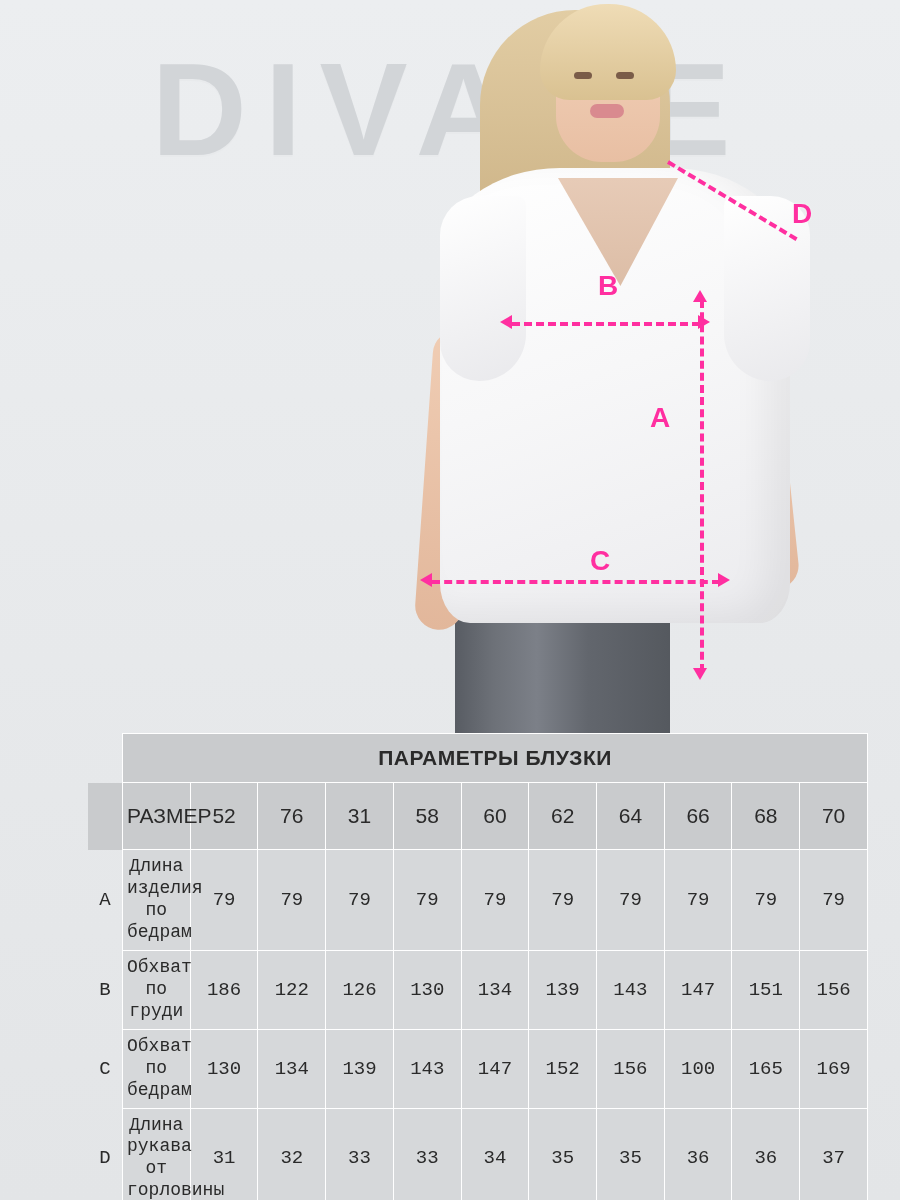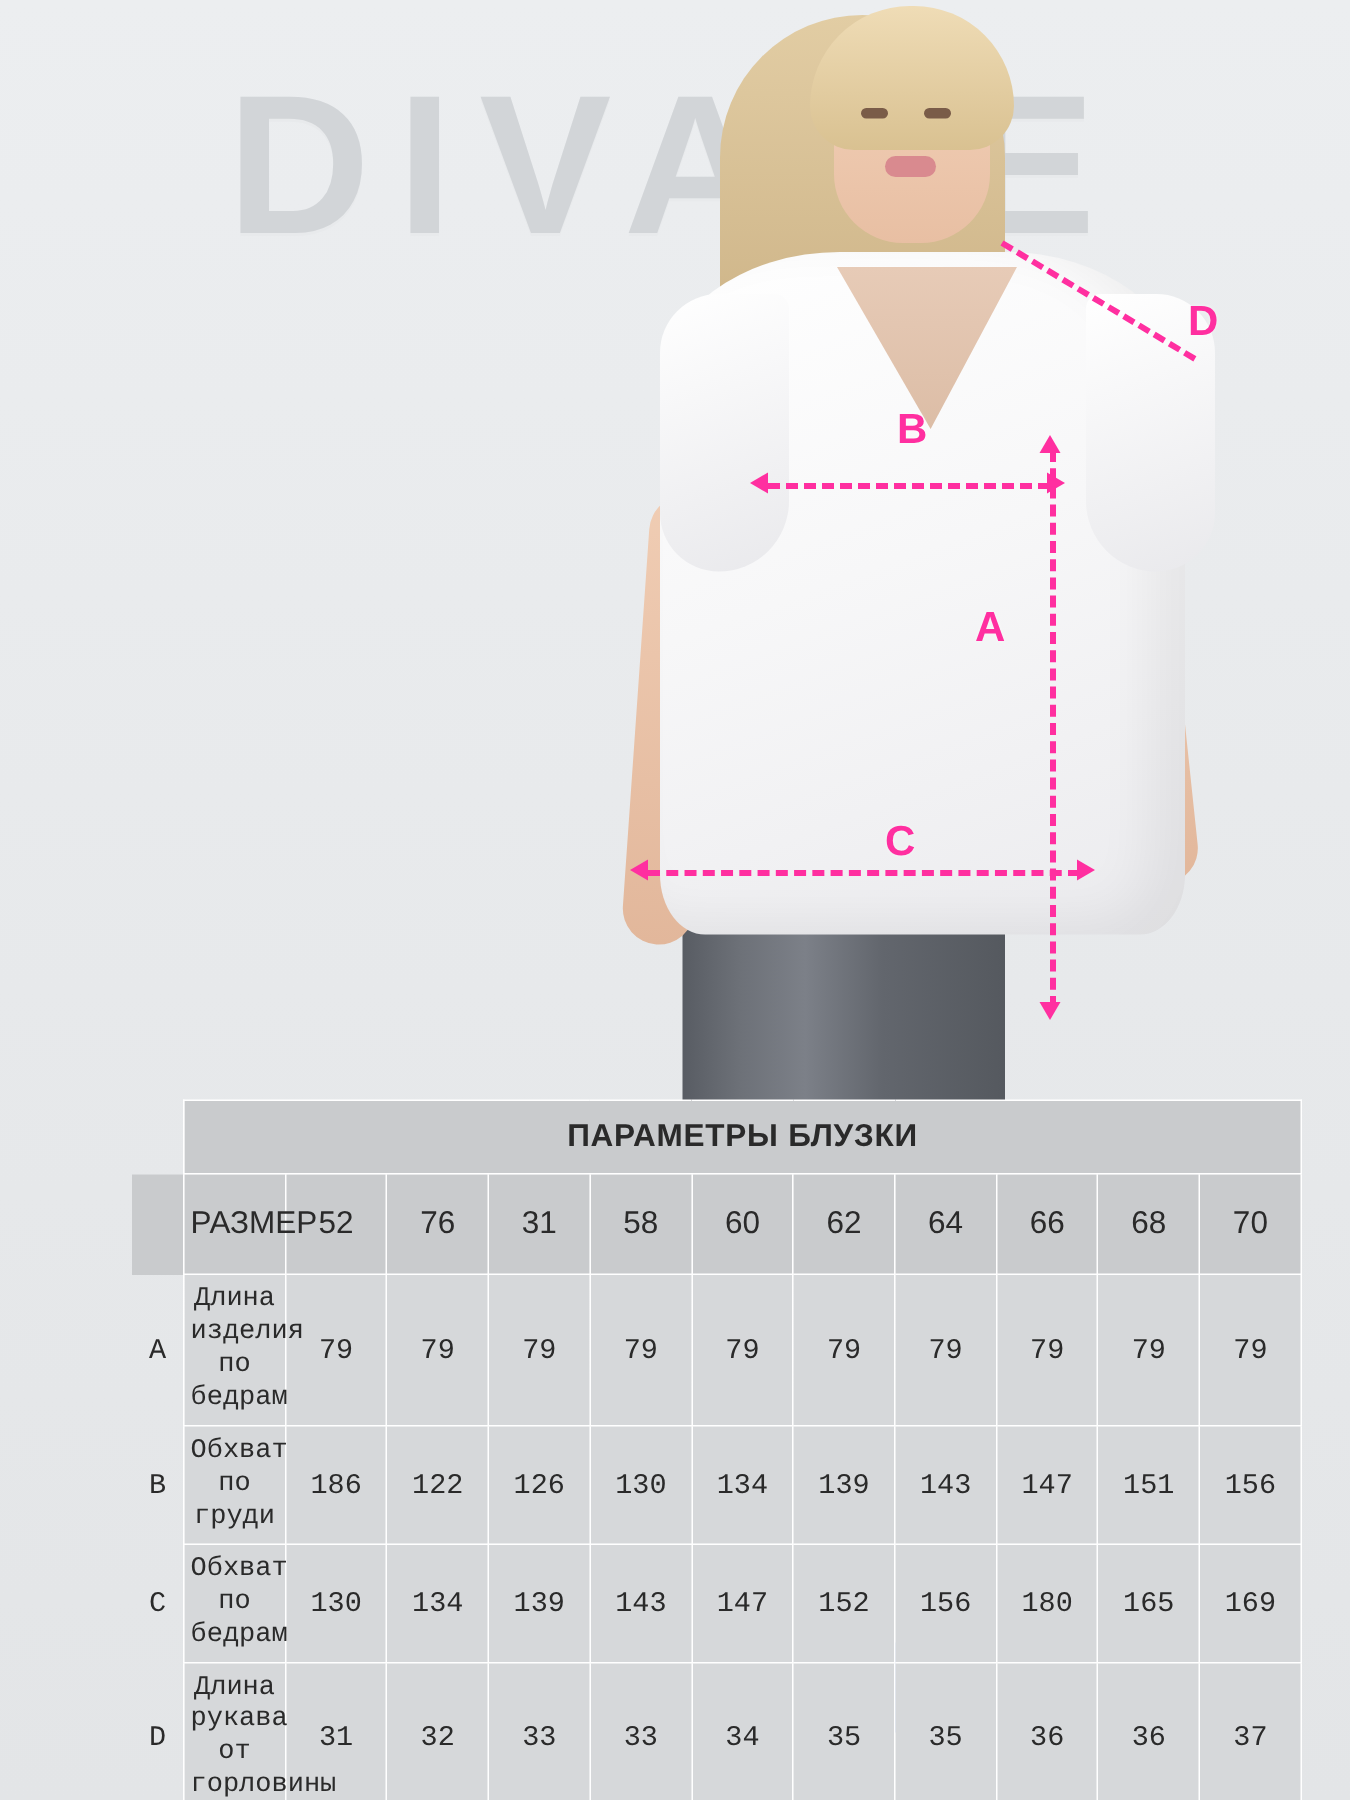--- a/index.html
+++ b/index.html
@@ -365,21 +365,21 @@
             <div>Обхват</div>
             <div>по бедрам</div>
           </td>
           <td class="val-cell">130</td>
           <td class="val-cell">134</td>
           <td class="val-cell">139</td>
           <td class="val-cell">143</td>
           <td class="val-cell">147</td>
           <td class="val-cell">152</td>
           <td class="val-cell">156</td>
-          <td class="val-cell">180</td>
+          <td class="val-cell">100</td>
           <td class="val-cell">165</td>
           <td class="val-cell">169</td>
         </tr>
 
         <tr class="body-row">
           <td class="row-letter">D</td>
           <td class="param-name">
             <div>Длина рукава</div>
             <div>от горловины</div>
           </td>

